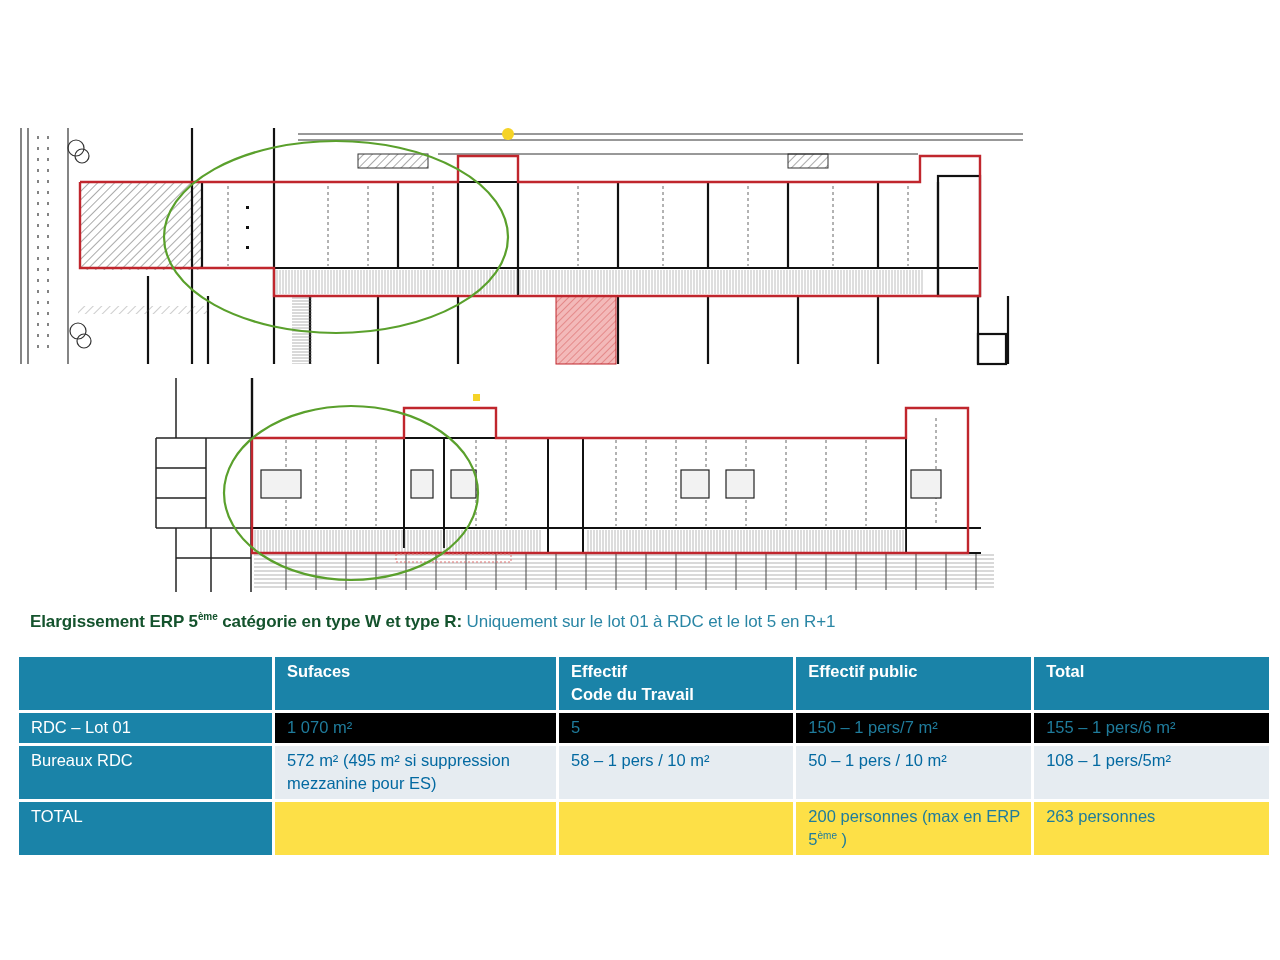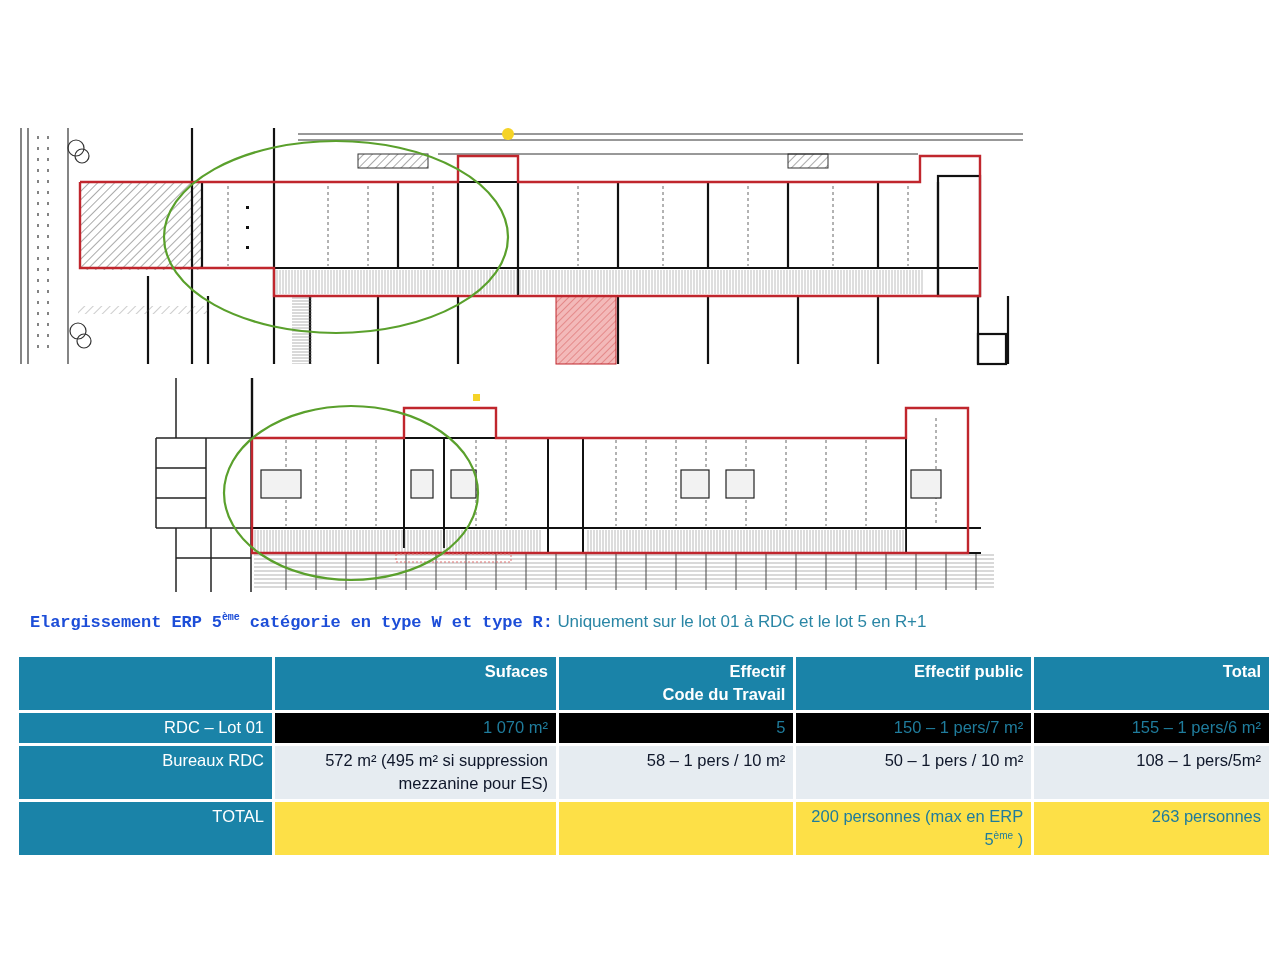--- a/index.html
+++ b/index.html
@@ -7,41 +7,41 @@
     body { font-family: "Liberation Sans", "DejaVu Sans", sans-serif; position: relative; }
     .plan { position: absolute; }
     .plan svg { display: block; }
     #plan-rdc { left: 18px; top: 126px; width: 1010px; height: 240px; }
     #plan-r1 { left: 146px; top: 378px; width: 866px; height: 214px; }
 
     .subtitle {
       position: absolute; left: 30px; top: 612px;
       font-size: 17px; color: #1f7f9f; white-space: nowrap; letter-spacing: -0.1px;
     }
-    .subtitle .bold { font-weight: bold; color: #1d4ed8; font-family: Liberation Mono, monospace; }
+    .subtitle .bold { font-weight: bold; color: #14532d; }
     .subtitle sup { font-size: 10px; vertical-align: 7px; line-height: 0; }
     .subtitle .normal { color: #2a86a5; text-align: right; }
 
     table.data {
       position: absolute; left: 19px; top: 657px; width: 1256px;
       border-collapse: separate; border-spacing: 3px 3px;
       margin-left: -3px; margin-top: -3px;
       font-size: 16.5px;
     }
     table.data th, table.data td {
-      text-align: right; vertical-align: top; padding: 3px 8px 4px 12px; line-height: 23px;
+      text-align: left; vertical-align: top; padding: 3px 8px 4px 12px; line-height: 23px;
     }
     table.data thead th {
       background: #1a83a8; color: #ffffff; font-weight: bold; height: 48px;
     }
     table.data tbody th {
       background: #1a83a8; color: #ffffff; font-weight: normal;
     }
     table.data tbody tr.r1 td { background: #000000; color: #1f7c9c; height: 25px; }
-    table.data tbody tr.r2 td { background: #e6ecf1; color: #0f172a; height: 50px; }
+    table.data tbody tr.r2 td { background: #e6ecf1; color: #0369a1; height: 50px; }
     table.data tbody tr.r3 td { background: #fde047; color: #1f7c9c; height: 48px; margin-top: 44px; }
     table.data sup { font-size: 10px; vertical-align: 6px; line-height: 0; }
     col.c0 { width: 257px; } col.c1 { width: 285px; } col.c2 { width: 238px; }
     col.c3 { width: 238px; } col.c4 { width: 238px; }
   </style>
 </head>
 <body>
 
 <div class="plan" id="plan-rdc">
   <svg width="1010" height="240" viewBox="0 0 1010 240" xmlns="http://www.w3.org/2000/svg">

